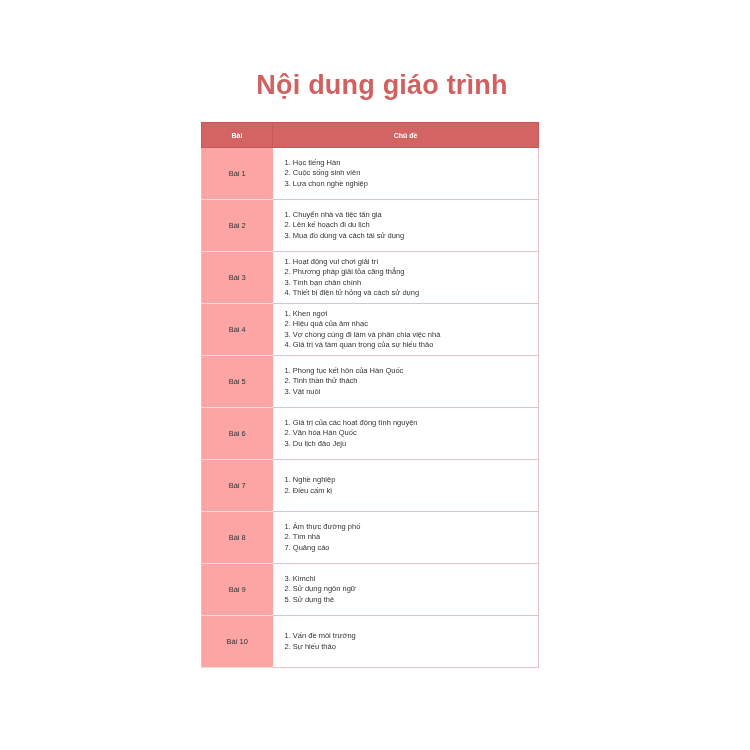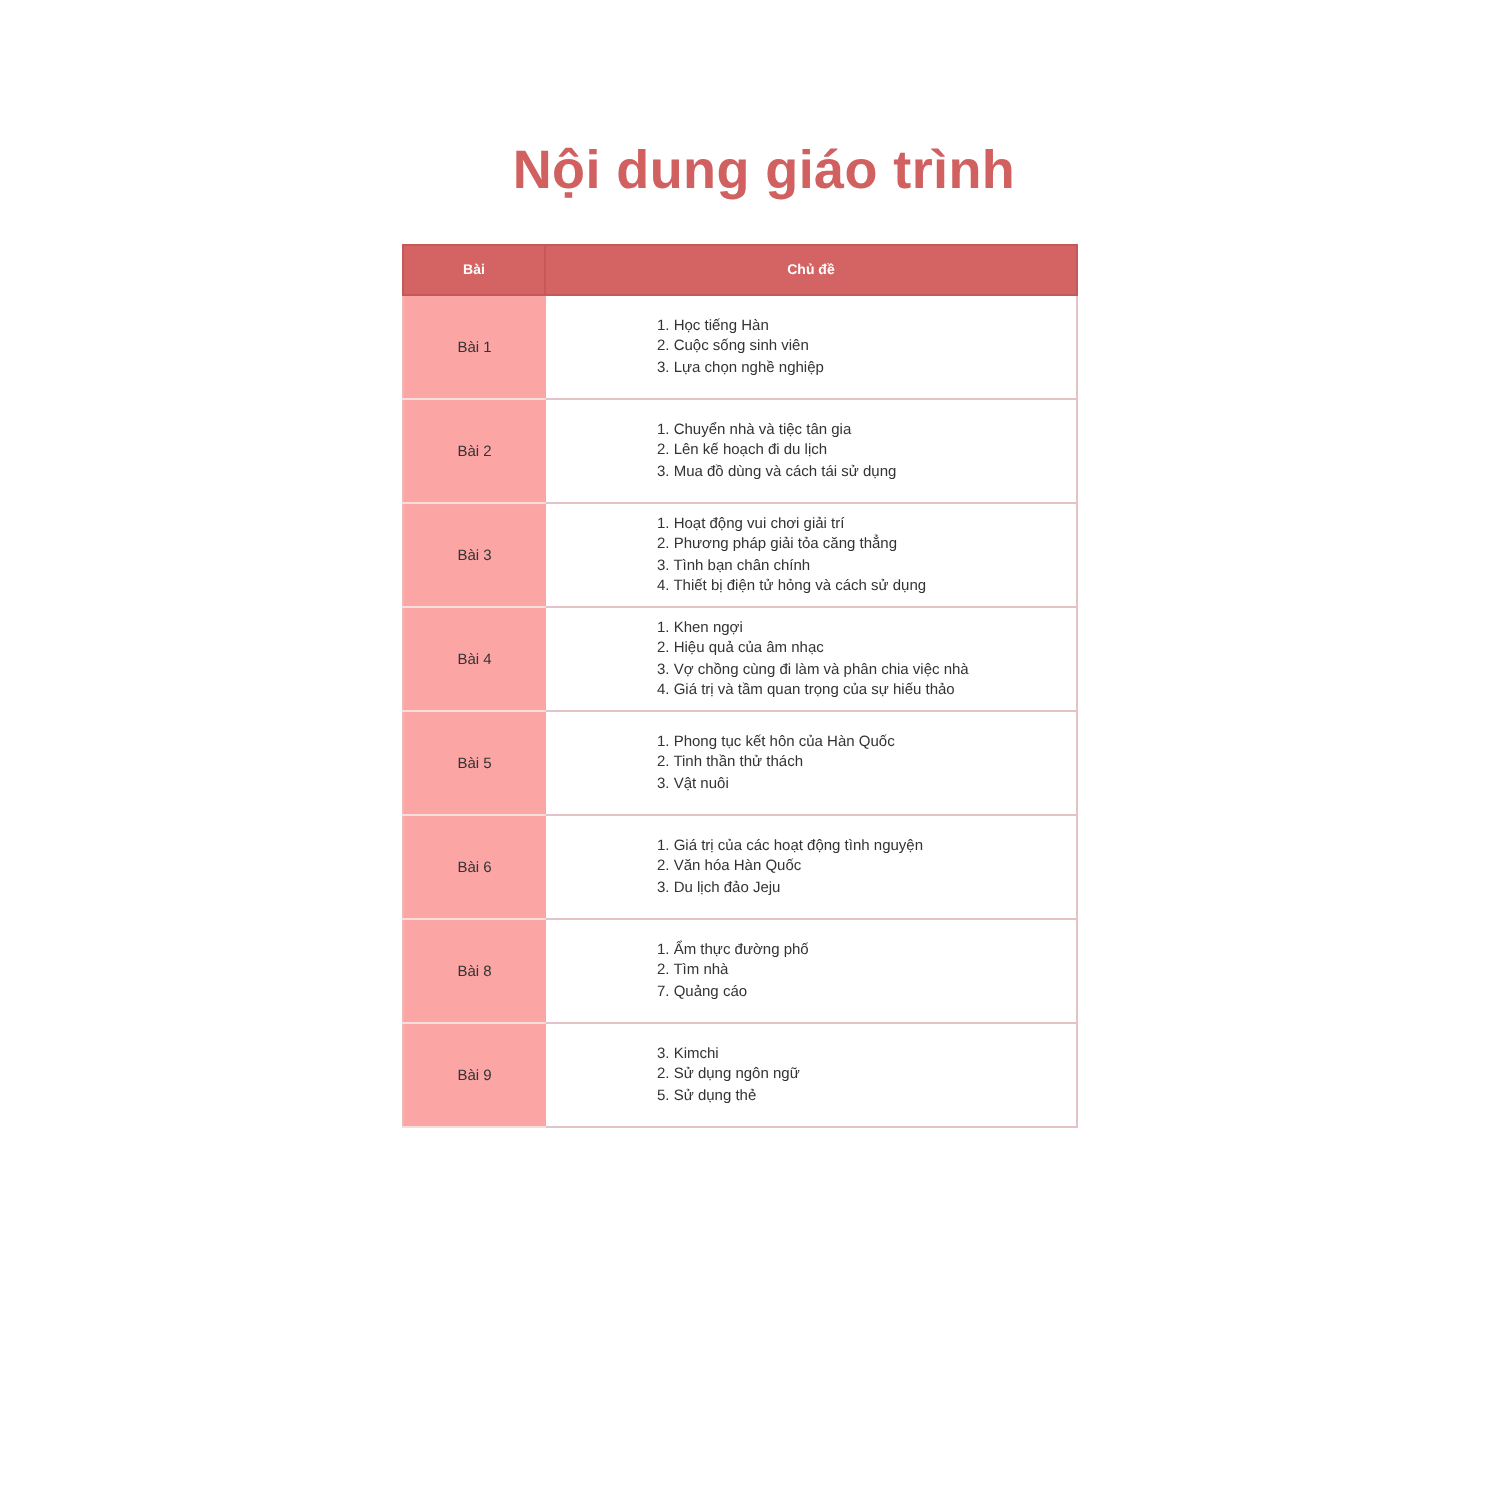--- a/index.html
+++ b/index.html
@@ -61,21 +61,20 @@
     }
     .syllabus-table td.topics {
       background: #ffffff;
       padding-left: 12px;
       border-right: 1px solid #e3c3c5;
       line-height: 10.5px;
     }
     .topic-line {
       display: block;
       white-space: nowrap;
-      margin-left: 44px;
     }
   </style>
 </head>
 <body>
 
 <h1 class="title">Nội dung giáo trình</h1>
 
 <table class="syllabus-table">
   <thead>
     <tr>
@@ -128,29 +127,43 @@
     </tr>
     <tr>
       <td class="lesson">Bài 6</td>
       <td class="topics">
         <span class="topic-line">1. Giá trị của các hoạt động tình nguyện</span>
         <span class="topic-line">2. Văn hóa Hàn Quốc</span>
         <span class="topic-line">3. Du lịch đảo Jeju</span>
       </td>
     </tr>
     <tr>
+      <td class="lesson">Bài 7</td>
+      <td class="topics">
+        <span class="topic-line">1. Nghề nghiệp</span>
+        <span class="topic-line">2. Điều cấm kị</span>
+      </td>
+    </tr>
+    <tr>
       <td class="lesson">Bài 8</td>
       <td class="topics">
         <span class="topic-line">1. Ẩm thực đường phố</span>
         <span class="topic-line">2. Tìm nhà</span>
         <span class="topic-line">7. Quảng cáo</span>
       </td>
     </tr>
     <tr>
       <td class="lesson">Bài 9</td>
       <td class="topics">
         <span class="topic-line">3. Kimchi</span>
         <span class="topic-line">2. Sử dụng ngôn ngữ</span>
         <span class="topic-line">5. Sử dụng thẻ</span>
       </td>
     </tr>
+    <tr>
+      <td class="lesson">Bài 10</td>
+      <td class="topics">
+        <span class="topic-line">1. Vấn đề môi trường</span>
+        <span class="topic-line">2. Sự hiếu thảo</span>
+      </td>
+    </tr>
   </tbody>
 </table>
 
 </body></html>

